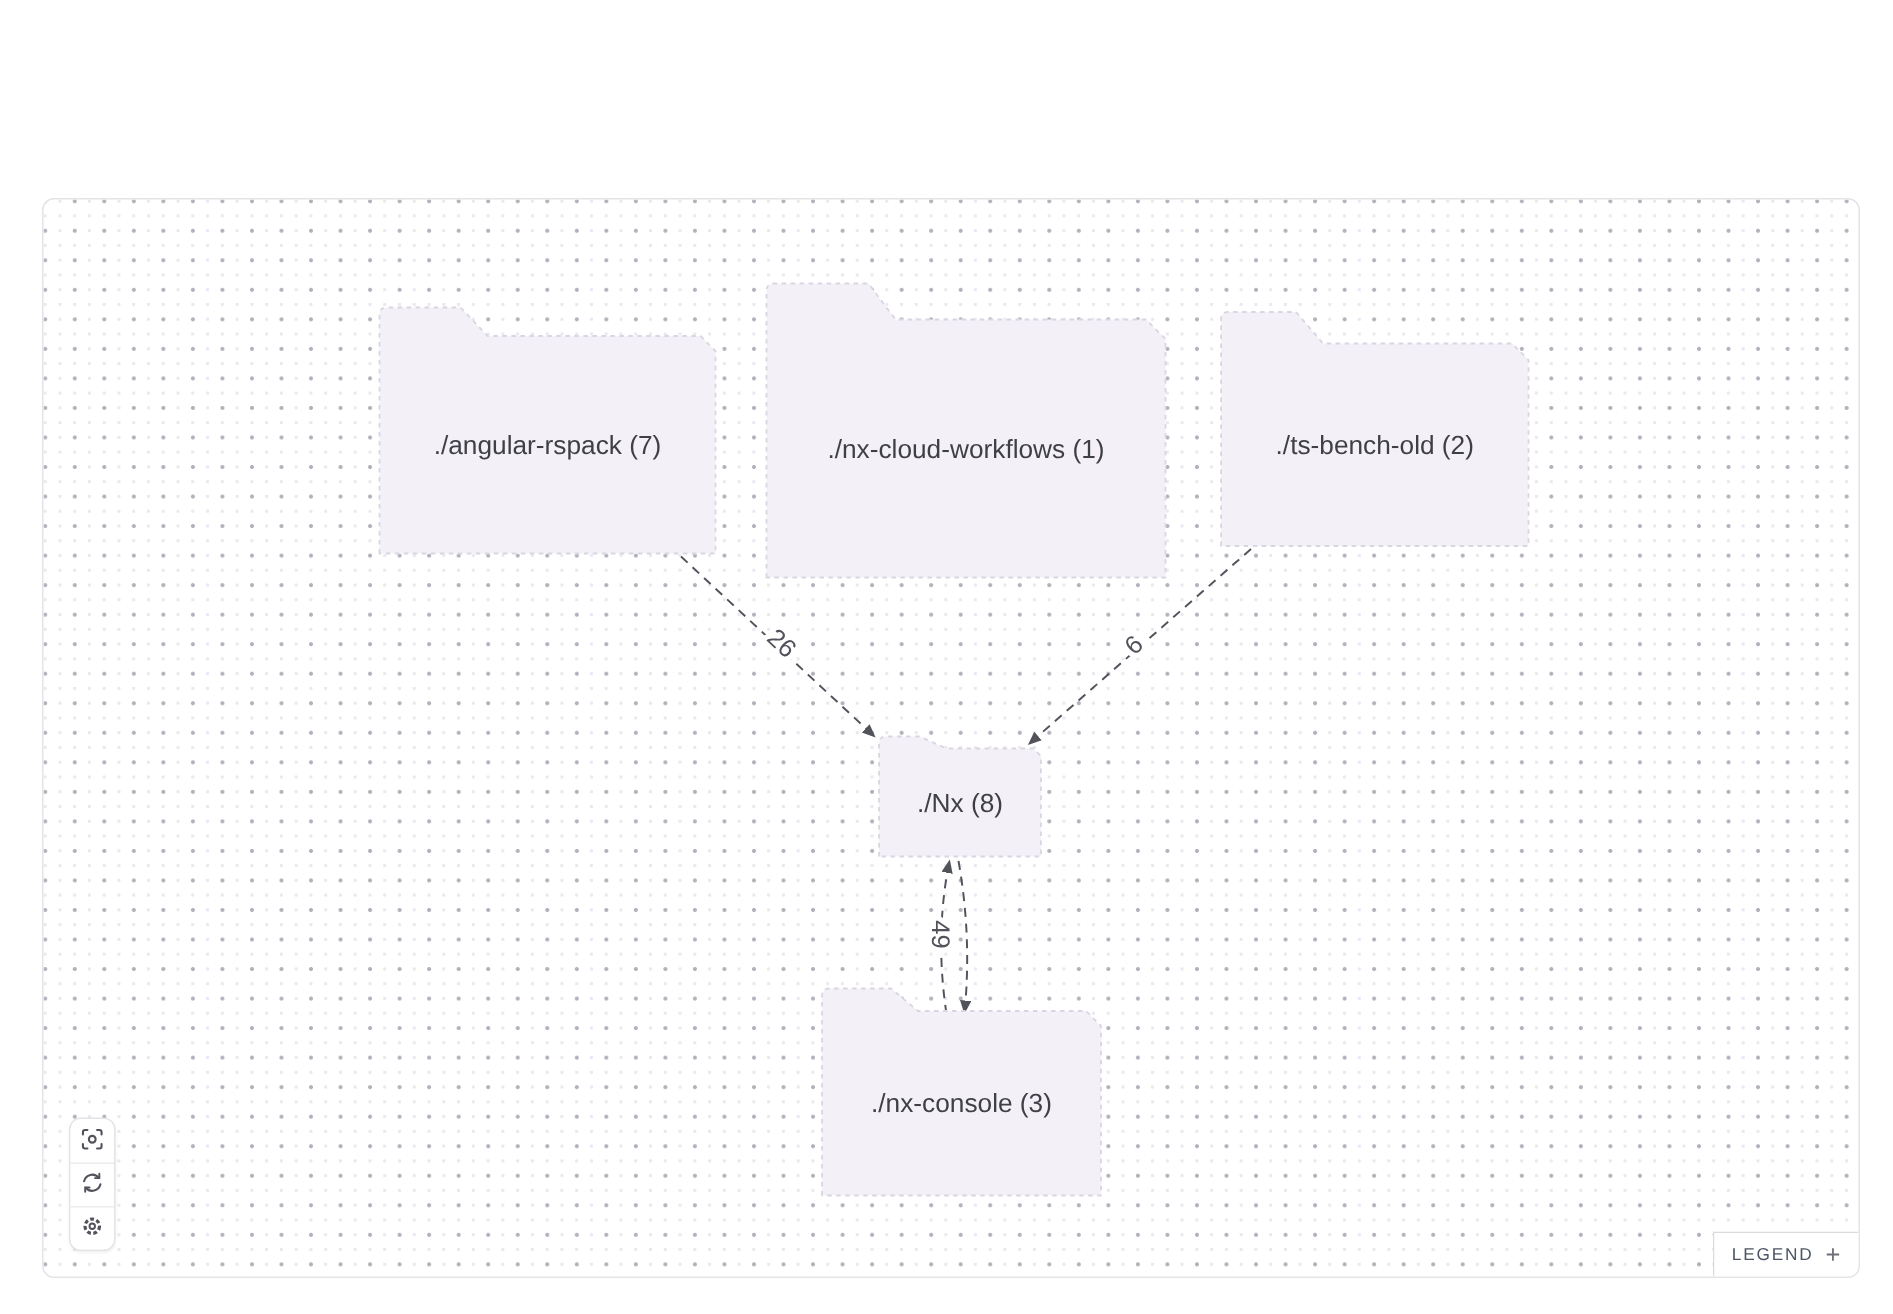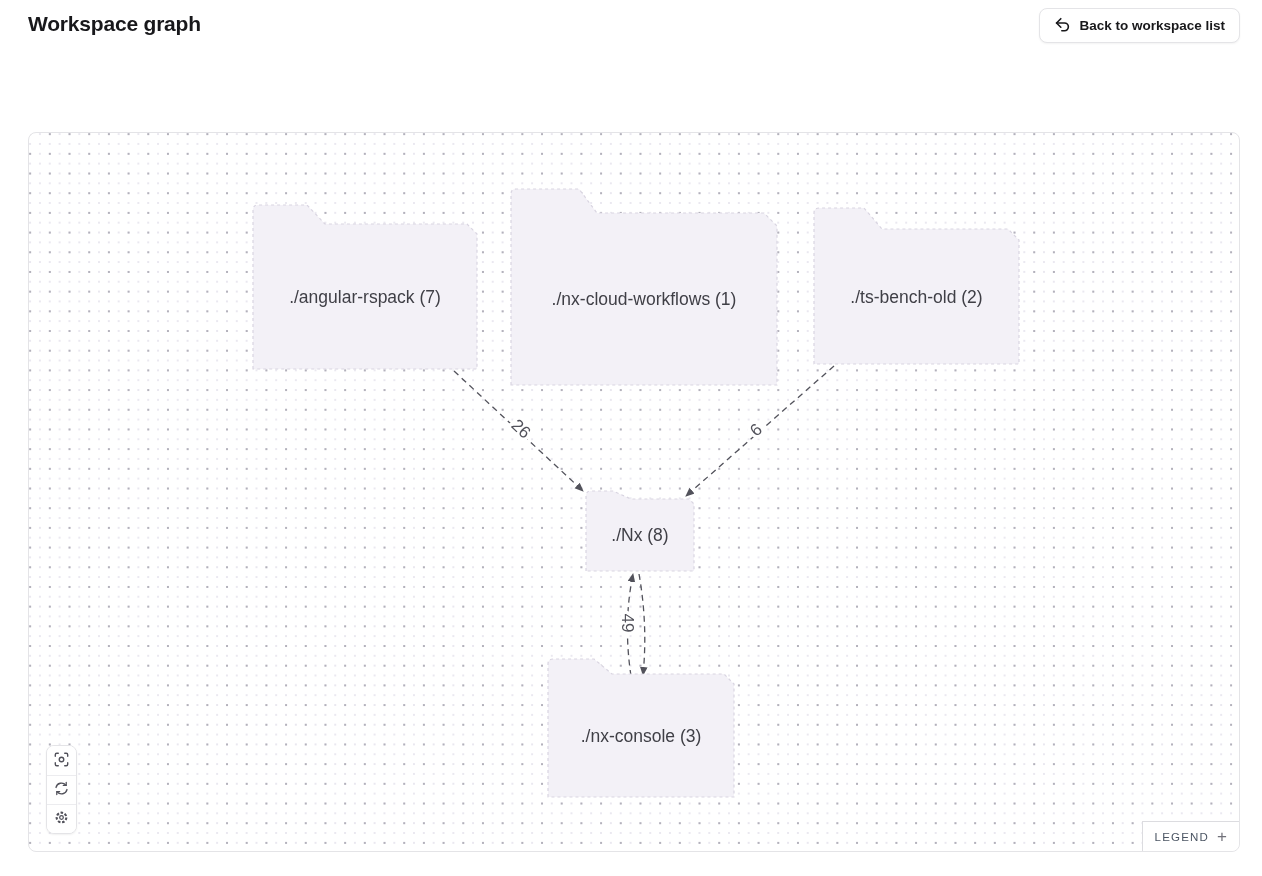--- a/index.html
+++ b/index.html
@@ -51,32 +51,20 @@
     padding:0 12px; cursor:pointer;
   }
   .legend .legend-label { font-size:11.5px; letter-spacing:1.2px; color:#4b5563; font-weight:500; }
   .legend .legend-plus { font-size:17px; color:#71717a; font-weight:400; line-height:1; }
 </style>
 </head>
 <body>
 
 <div class="page">
 
-  <div class="header">
-    <div class="page-title">Workspace graph</div>
-    <button class="back-btn">
-      <span>
-        <svg width="17" height="17" viewBox="0 0 20 20" fill="none" stroke="#18181b" stroke-width="1.9" stroke-linecap="round" stroke-linejoin="round">
-          <path d="M8 12 3 7l5-5"></path>
-          <path d="M3 7h9.3a4.6 4.6 0 0 1 0 9.2H9.2"></path>
-        </svg>
-      </span>
-      <span>Back to workspace list</span>
-    </button>
-  </div>
 
 
   <div class="canvas">
     <svg id="graph-svg" width="1212" height="720" viewBox="0 0 1212 720">
         <defs>
           <marker id="arrow" markerUnits="userSpaceOnUse" markerWidth="10" markerHeight="9" refX="8" refY="3.8" orient="auto">
             <path d="M0,0 L9,3.8 L0,7.6 Z" fill="#52525b"></path>
           </marker>
         </defs>
         <g>

